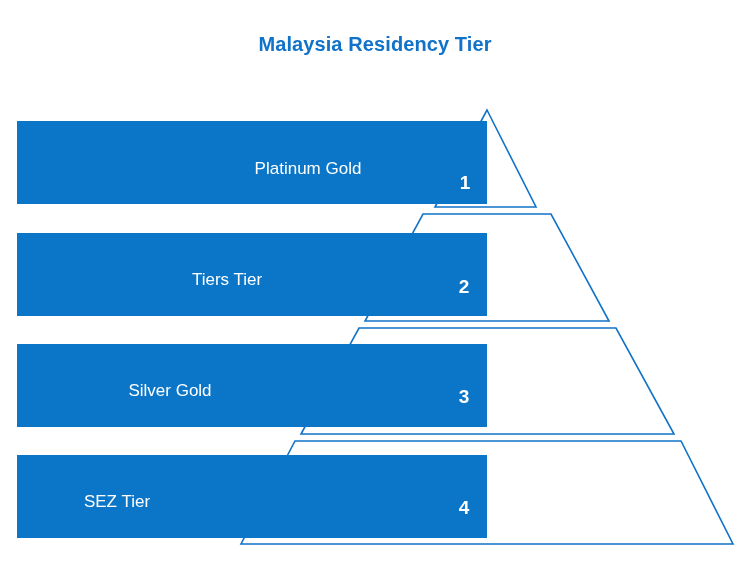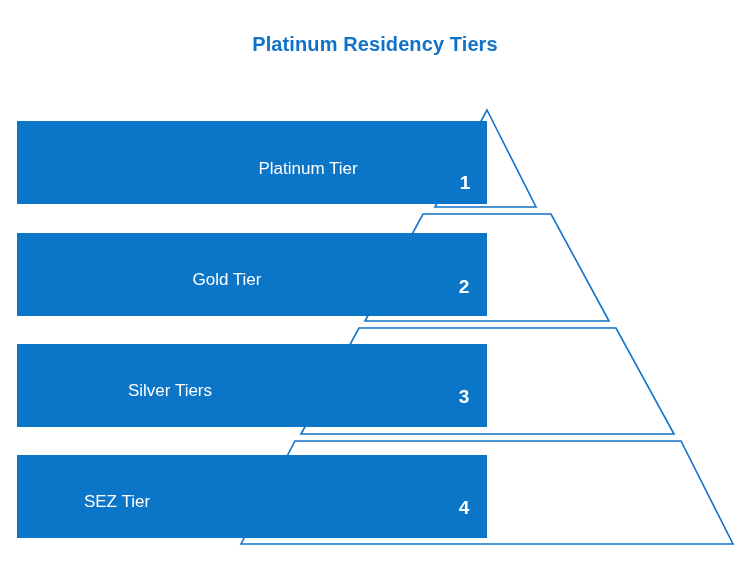--- a/index.html
+++ b/index.html
@@ -57,39 +57,39 @@
     color: #ffffff;
     white-space: nowrap;
     transform: translate(-50%, -50%);
   }
 </style>
 </head>
 <body>
 
 <div id="canvas">
 
-  <div id="chart-title">Platinum Residency Tiers</div>
+  <div id="chart-title">Malaysia Residency Tier</div>
 
   <svg id="pyramid-svg" viewBox="0 0 750 581" xmlns="http://www.w3.org/2000/svg">
     <polygon class="tier-outline" points="487,110 536,207 435,207" fill="none" stroke="#1072c9" stroke-width="1.6"></polygon>
     <polygon class="tier-outline" points="423,214 551,214 609,321 365,321" fill="none" stroke="#1072c9" stroke-width="1.6"></polygon>
     <polygon class="tier-outline" points="359,328 616,328 674,434 301,434" fill="none" stroke="#1072c9" stroke-width="1.6"></polygon>
     <polygon class="tier-outline" points="295,441 681,441 733,544 241,544" fill="none" stroke="#1072c9" stroke-width="1.6"></polygon>
   </svg>
 
   <div class="tier-bar" style="left:17px; top:121px; width:470px; height:83px;"></div>
   <div class="tier-bar" style="left:17px; top:233px; width:470px; height:83px;"></div>
   <div class="tier-bar" style="left:17px; top:344px; width:470px; height:83px;"></div>
   <div class="tier-bar" style="left:17px; top:455px; width:470px; height:83px;"></div>
 
-  <div class="tier-label" style="left:308px; top:169px;">Platinum Tier</div>
+  <div class="tier-label" style="left:308px; top:169px;">Platinum Gold</div>
   <div class="tier-number" style="left:465px; top:183px;">1</div>
 
-  <div class="tier-label" style="left:227px; top:280px;">Gold Tier</div>
+  <div class="tier-label" style="left:227px; top:280px;">Tiers Tier</div>
   <div class="tier-number" style="left:464px; top:287px;">2</div>
 
-  <div class="tier-label" style="left:170px; top:391px;">Silver Tiers</div>
+  <div class="tier-label" style="left:170px; top:391px;">Silver Gold</div>
   <div class="tier-number" style="left:464px; top:397px;">3</div>
 
   <div class="tier-label" style="left:117px; top:502px;">SEZ Tier</div>
   <div class="tier-number" style="left:464px; top:508px;">4</div>
 
 </div>
 
 </body></html>

